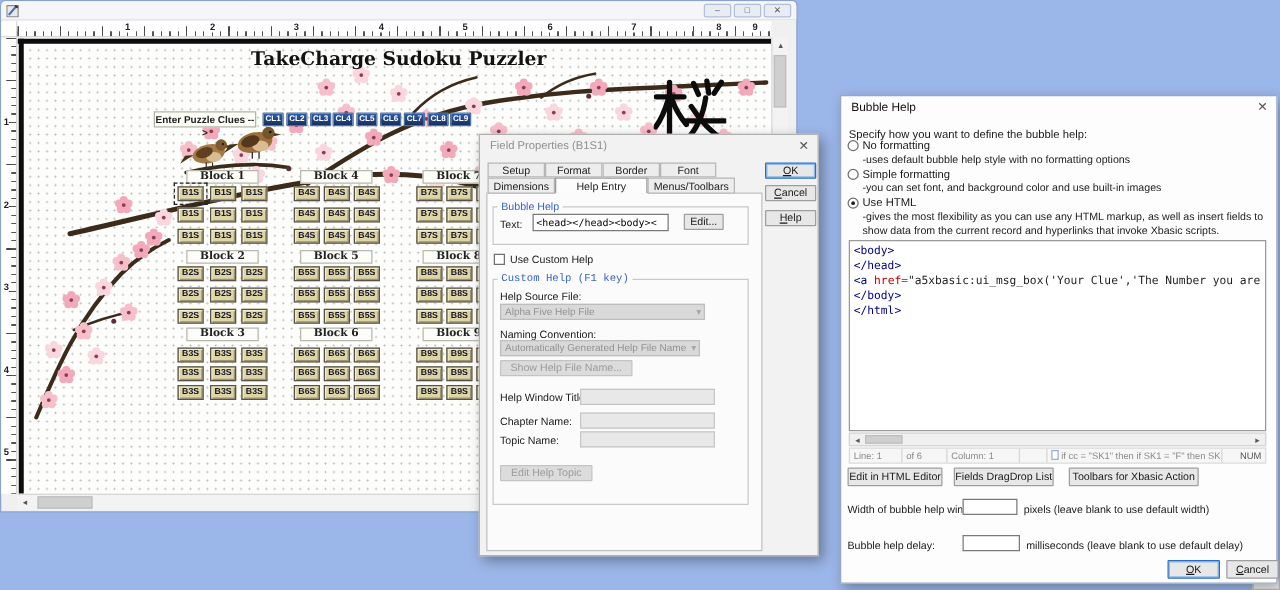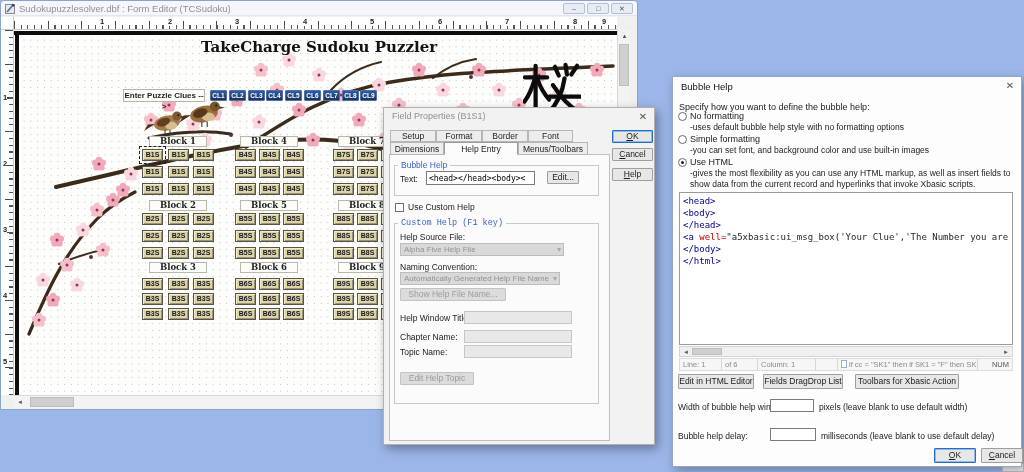--- a/index.html
+++ b/index.html
@@ -84,21 +84,20 @@
 
   <div class="fragment"></div>
 
   <div class="mwin">
     <div class="mtitle">
       <svg class="appico" width="11" height="11" viewBox="0 0 11 11">
         <rect x="0.5" y="1.5" width="9" height="9" fill="#e8e8e8" stroke="#8a8a8a"></rect>
         <path d="M2,9 L8,2" stroke="#4a6fae" stroke-width="1.6"></path>
         <path d="M7.2,1.4 L9.2,3.2" stroke="#333" stroke-width="1.6"></path>
       </svg>
-      <span class="mtitletext">Sudokupuzzlesolver.dbf : Form Editor (TCSudoku)</span>
       <span class="wbtns">
         <span class="wbtn">–</span>
         <span class="wbtn">□</span>
         <span class="wbtn">✕</span>
       </span>
     </div>
     <div class="corner"></div>
     <div class="hruler" id="hruler">
         <div class="rd" style="left: 85px; position: absolute;">1</div>
         <div class="rd" style="left: 153px; position: absolute;">2</div>
@@ -410,24 +409,23 @@
         <div class="rdesc" style="left: 17px; top: 45px; width: 322px;">-uses default bubble help style with no formatting options</div>
         <div class="rcir" style="left: 5px; top: 58px;"></div>
         <div class="rrow" style="left: 17px; top: 57px; position: absolute;">Simple formatting</div>
         <div class="rdesc" style="left: 17px; top: 68px; width: 322px;">-you can set font, and background color and use built-in images</div>
         <div class="rcir on" style="left: 5px; top: 81px;"></div>
         <div class="rrow" style="left: 17px; top: 80px; position: absolute;">Use HTML</div>
         <div class="rdesc" style="left: 17px; top: 91px; width: 322px;">-gives the most flexibility as you can use any HTML markup, as well as insert fields to show data from the current record and hyperlinks that invoke Xbasic scripts.</div>
       </div>
 
     <div id="code">
-        <div class="cl"><span class="c-tag">&lt;head&gt;</span></div>
         <div class="cl"><span class="c-tag">&lt;body&gt;</span></div>
         <div class="cl"><span class="c-tag">&lt;/head&gt;</span></div>
-        <div class="cl"><span class="c-tag">&lt;a </span><span class="c-attr">well=</span><span class="c-val">"a5xbasic:ui_msg_box('Your Clue','The Number you are lo</span></div>
+        <div class="cl"><span class="c-tag">&lt;a </span><span class="c-attr">href=</span><span class="c-val">"a5xbasic:ui_msg_box('Your Clue','The Number you are lo</span></div>
         <div class="cl"><span class="c-tag">&lt;/body&gt;</span></div>
         <div class="cl"><span class="c-tag">&lt;/html&gt;</span></div>
       </div>
 
     <div class="bh-hsb">
       <span class="sarrow" style="left:2px;top:1px;width:8px;">◂</span>
       <span class="sthumb" style="left:12px;top:1px;width:30px;height:7px;"></span>
       <span class="sarrow" style="right:2px;top:1px;width:8px;">▸</span>
     </div>
 

